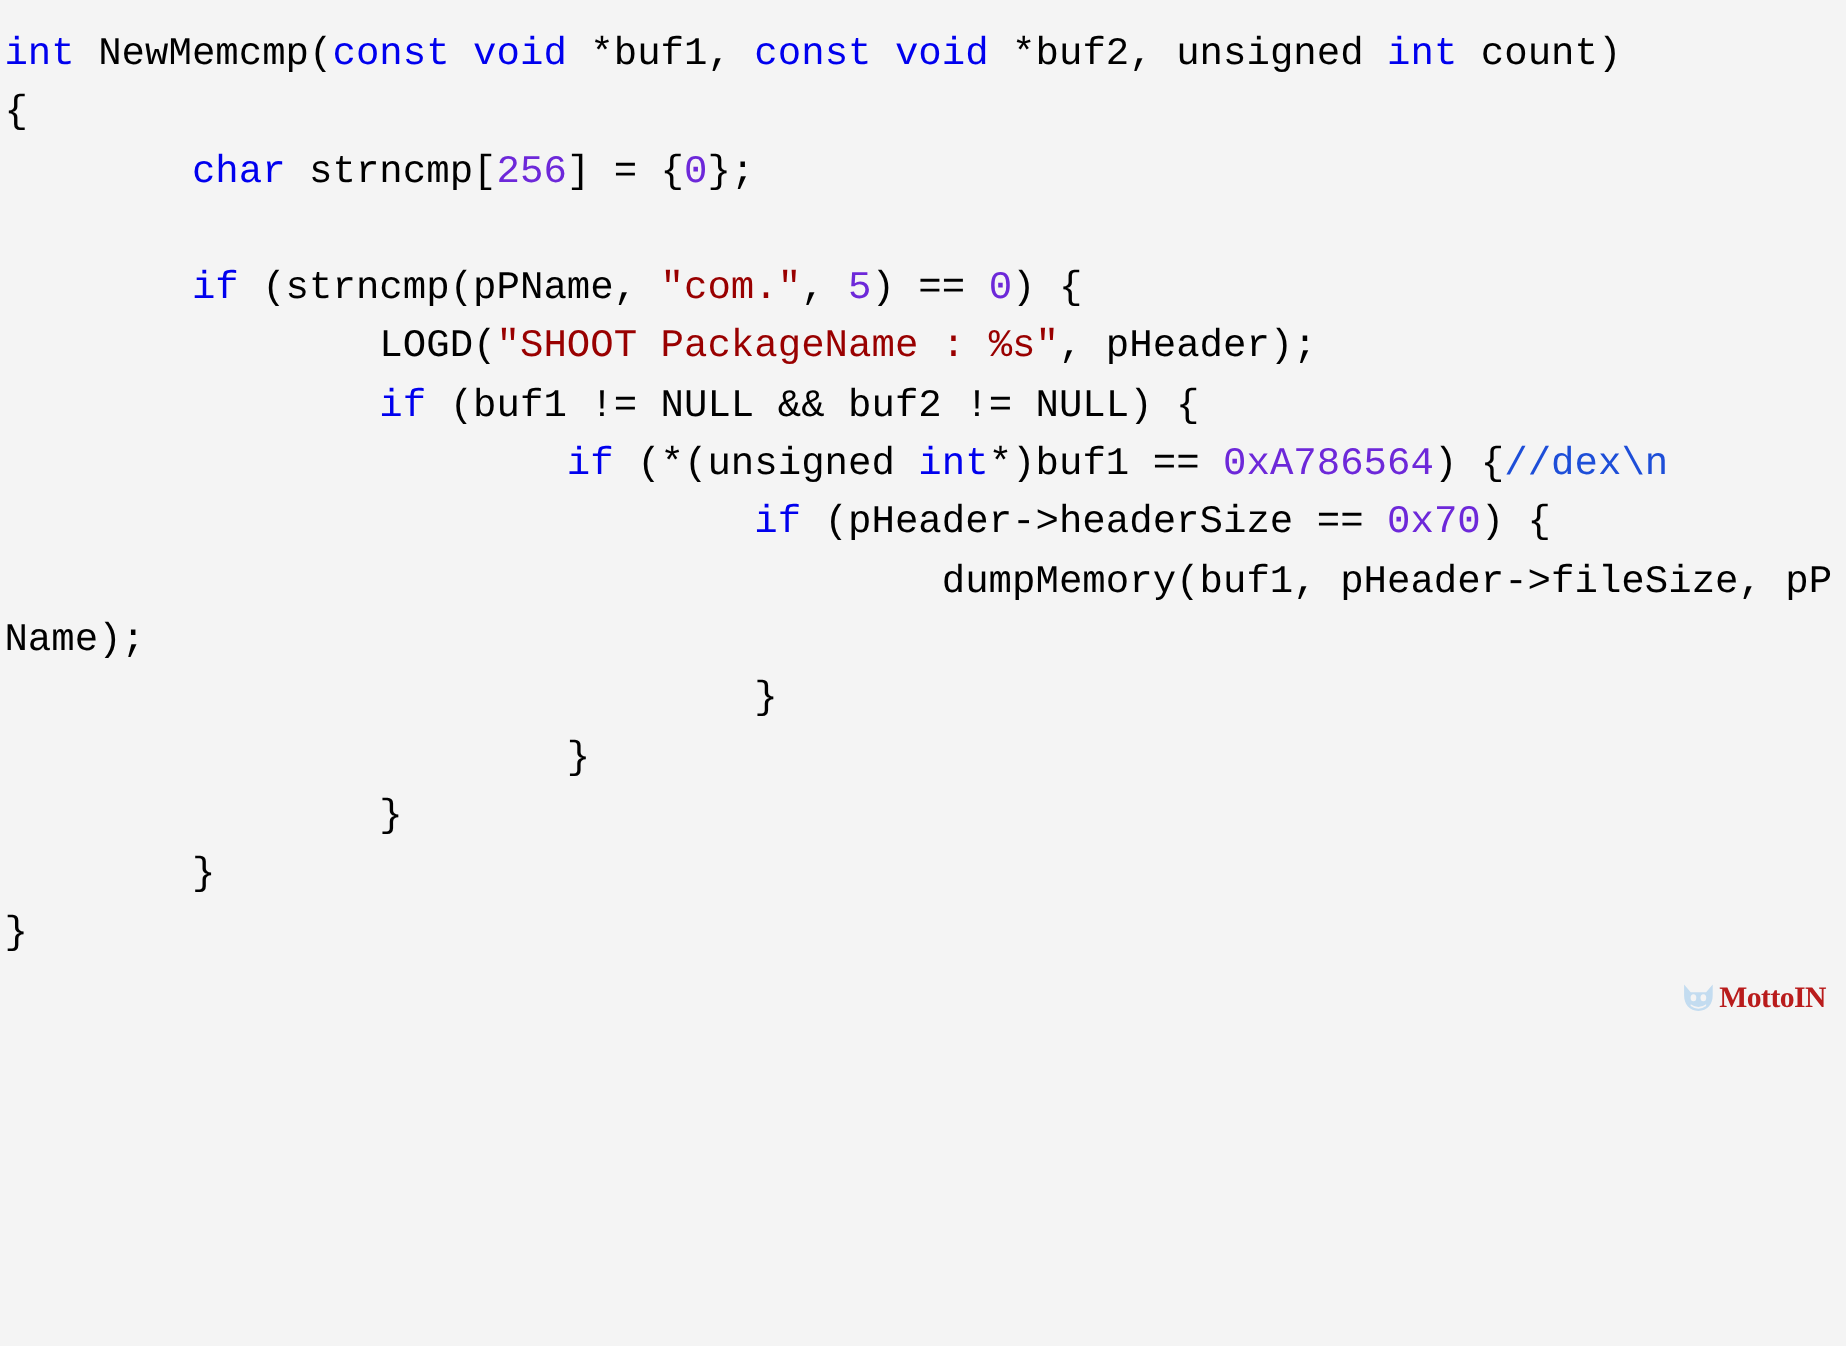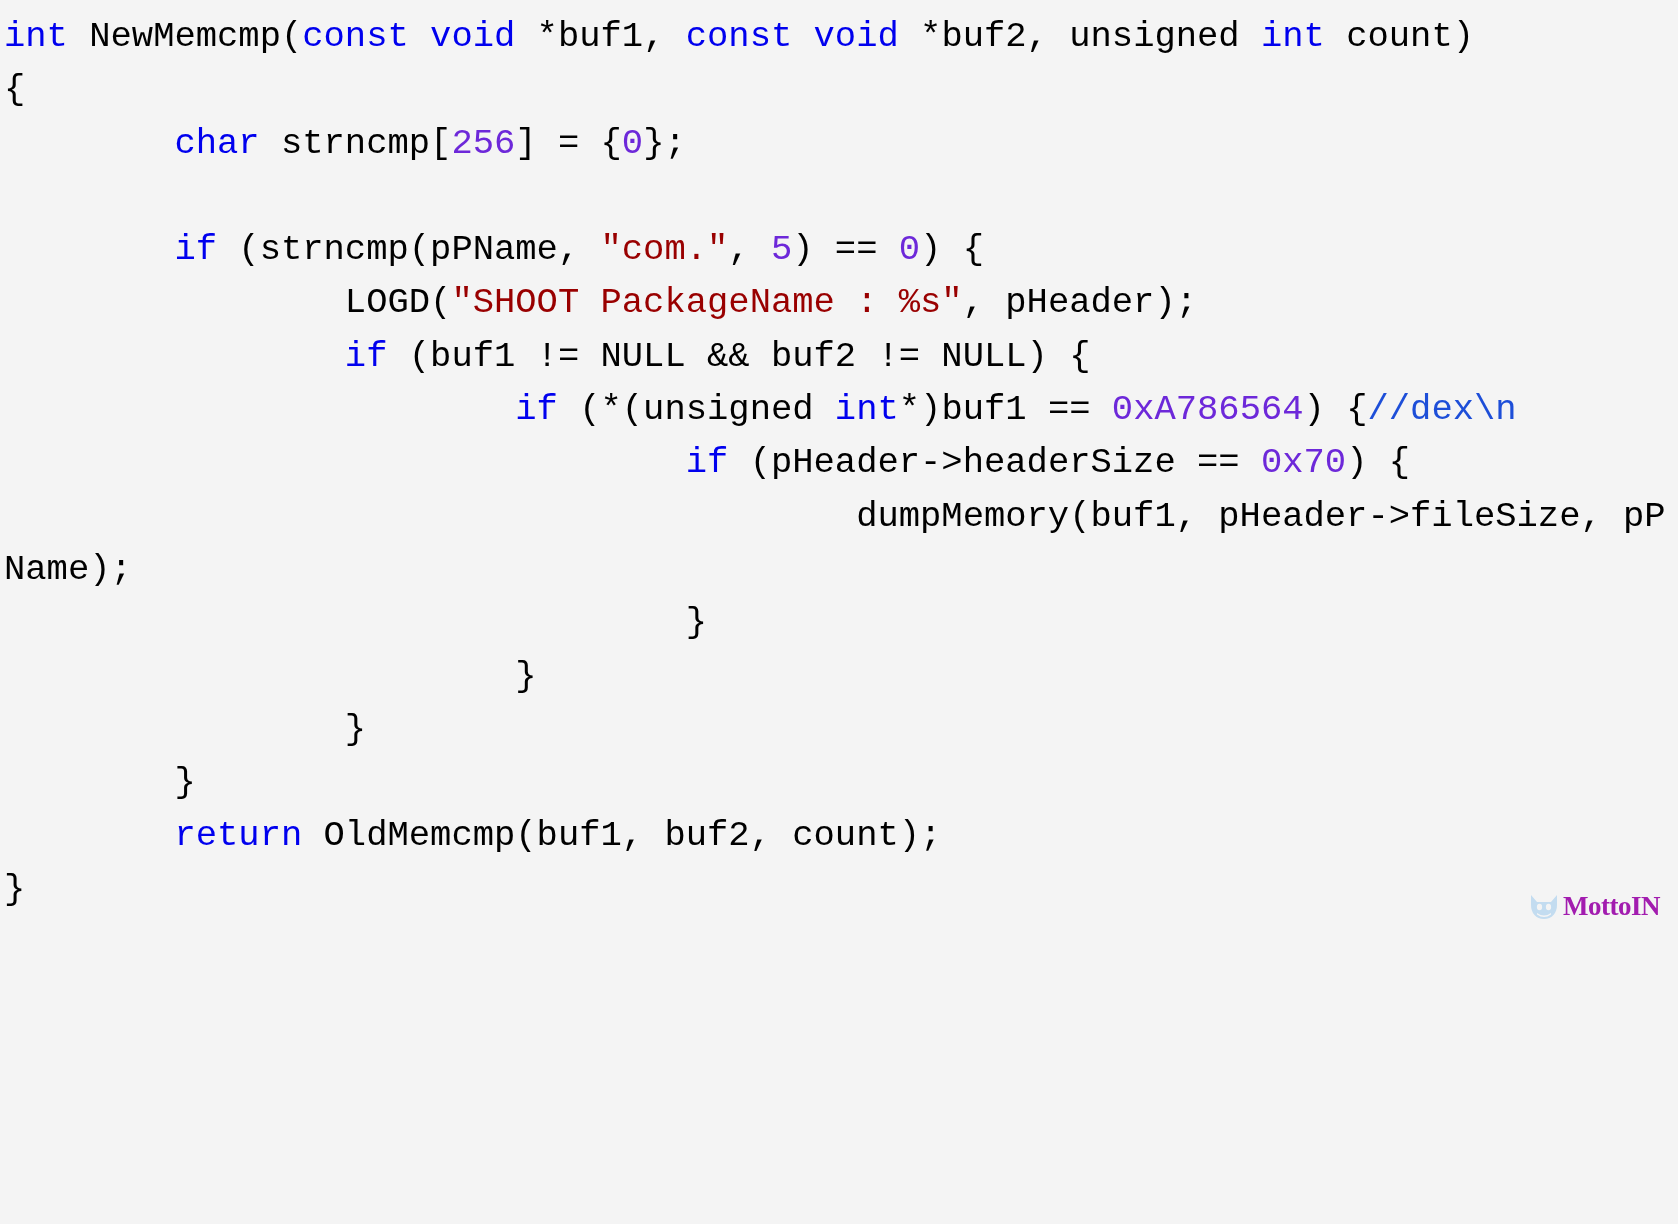--- a/index.html
+++ b/index.html
@@ -14,21 +14,21 @@
     font-family: "Liberation Mono", "DejaVu Sans Mono", monospace;
     overflow: hidden;
     position: relative;
   }
 
   #code-surface {
     position: relative;
     width: 1678px;
     height: 932px;
     box-sizing: border-box;
-    padding: 4px 4px;
+    padding: 16px 4px;
     background: #f4f4f4;
   }
 
   .code-block {
     font-family: "Liberation Mono", "DejaVu Sans Mono", monospace;
     font-size: 35.5px;
     line-height: 53.3px;
     letter-spacing: 0px;
     color: #000000;
     white-space: pre-wrap;
@@ -69,21 +69,21 @@
   #watermark .wm-logo {
     width: 30px;
     height: 26px;
     display: block;
   }
   #watermark .wm-text {
     font-family: "Liberation Serif", "DejaVu Serif", serif;
     font-weight: bold;
     font-size: 27px;
     line-height: 1;
-    color: #a21caf;
+    color: #b91c1c;
     letter-spacing: -0.5px;
   }
 </style>
 </head>
 <body>
 
 <div id="code-surface">
 
   <pre class="code-block" id="code-block"><span class="code-line"><span class="tok-kw">int</span><span class="tok-txt"> NewMemcmp(</span><span class="tok-kw">const void</span><span class="tok-txt"> *buf1, </span><span class="tok-kw">const void</span><span class="tok-txt"> *buf2, unsigned </span><span class="tok-kw">int</span><span class="tok-txt"> count)</span>
 </span><span class="code-line"><span class="tok-txt">{</span>
@@ -92,21 +92,20 @@
 </span><span class="code-line"><span class="tok-txt">        </span><span class="tok-kw">if</span><span class="tok-txt"> (strncmp(pPName, </span><span class="tok-str">"com."</span><span class="tok-txt">, </span><span class="tok-num">5</span><span class="tok-txt">) == </span><span class="tok-num">0</span><span class="tok-txt">) {</span>
 </span><span class="code-line"><span class="tok-txt">                LOGD(</span><span class="tok-str">"SHOOT PackageName : %s"</span><span class="tok-txt">, pHeader);</span>
 </span><span class="code-line"><span class="tok-txt">                </span><span class="tok-kw">if</span><span class="tok-txt"> (buf1 != NULL &amp;&amp; buf2 != NULL) {</span>
 </span><span class="code-line"><span class="tok-txt">                        </span><span class="tok-kw">if</span><span class="tok-txt"> (*(unsigned </span><span class="tok-kw">int</span><span class="tok-txt">*)buf1 == </span><span class="tok-num">0xA786564</span><span class="tok-txt">) {</span><span class="tok-cmt">//dex\n</span>
 </span><span class="code-line"><span class="tok-txt">                                </span><span class="tok-kw">if</span><span class="tok-txt"> (pHeader-&gt;headerSize == </span><span class="tok-num">0x70</span><span class="tok-txt">) {</span>
 </span><span class="code-line"><span class="tok-txt">                                        dumpMemory(buf1, pHeader-&gt;fileSize, pPName);</span>
 </span><span class="code-line"><span class="tok-txt">                                }</span>
 </span><span class="code-line"><span class="tok-txt">                        }</span>
 </span><span class="code-line"><span class="tok-txt">                }</span>
 </span><span class="code-line"><span class="tok-txt">        }</span>
-</span><span class="code-line"><span class="tok-txt">        </span><span class="tok-kw">return</span><span class="tok-txt"> OldMemcmp(buf1, buf2, count);</span>
 </span><span class="code-line"><span class="tok-txt">}</span>
 </span></pre>
 
   <div id="watermark">
     <svg class="wm-logo" viewBox="0 0 30 26" aria-hidden="true">
       <path d="M2 1 L8 8 L22 8 L28 1 L28 11 C28 19 23 25 15 25 C7 25 2 19 2 11 Z" fill="#c3dcf0"></path>
       <ellipse cx="10.5" cy="13" rx="2.6" ry="3.2" fill="#f4f4f4"></ellipse>
       <ellipse cx="19.5" cy="13" rx="2.6" ry="3.2" fill="#f4f4f4"></ellipse>
       <path d="M8 19 Q15 24 22 19 L22 20.5 Q15 25.5 8 20.5 Z" fill="#f4f4f4"></path>
     </svg>

